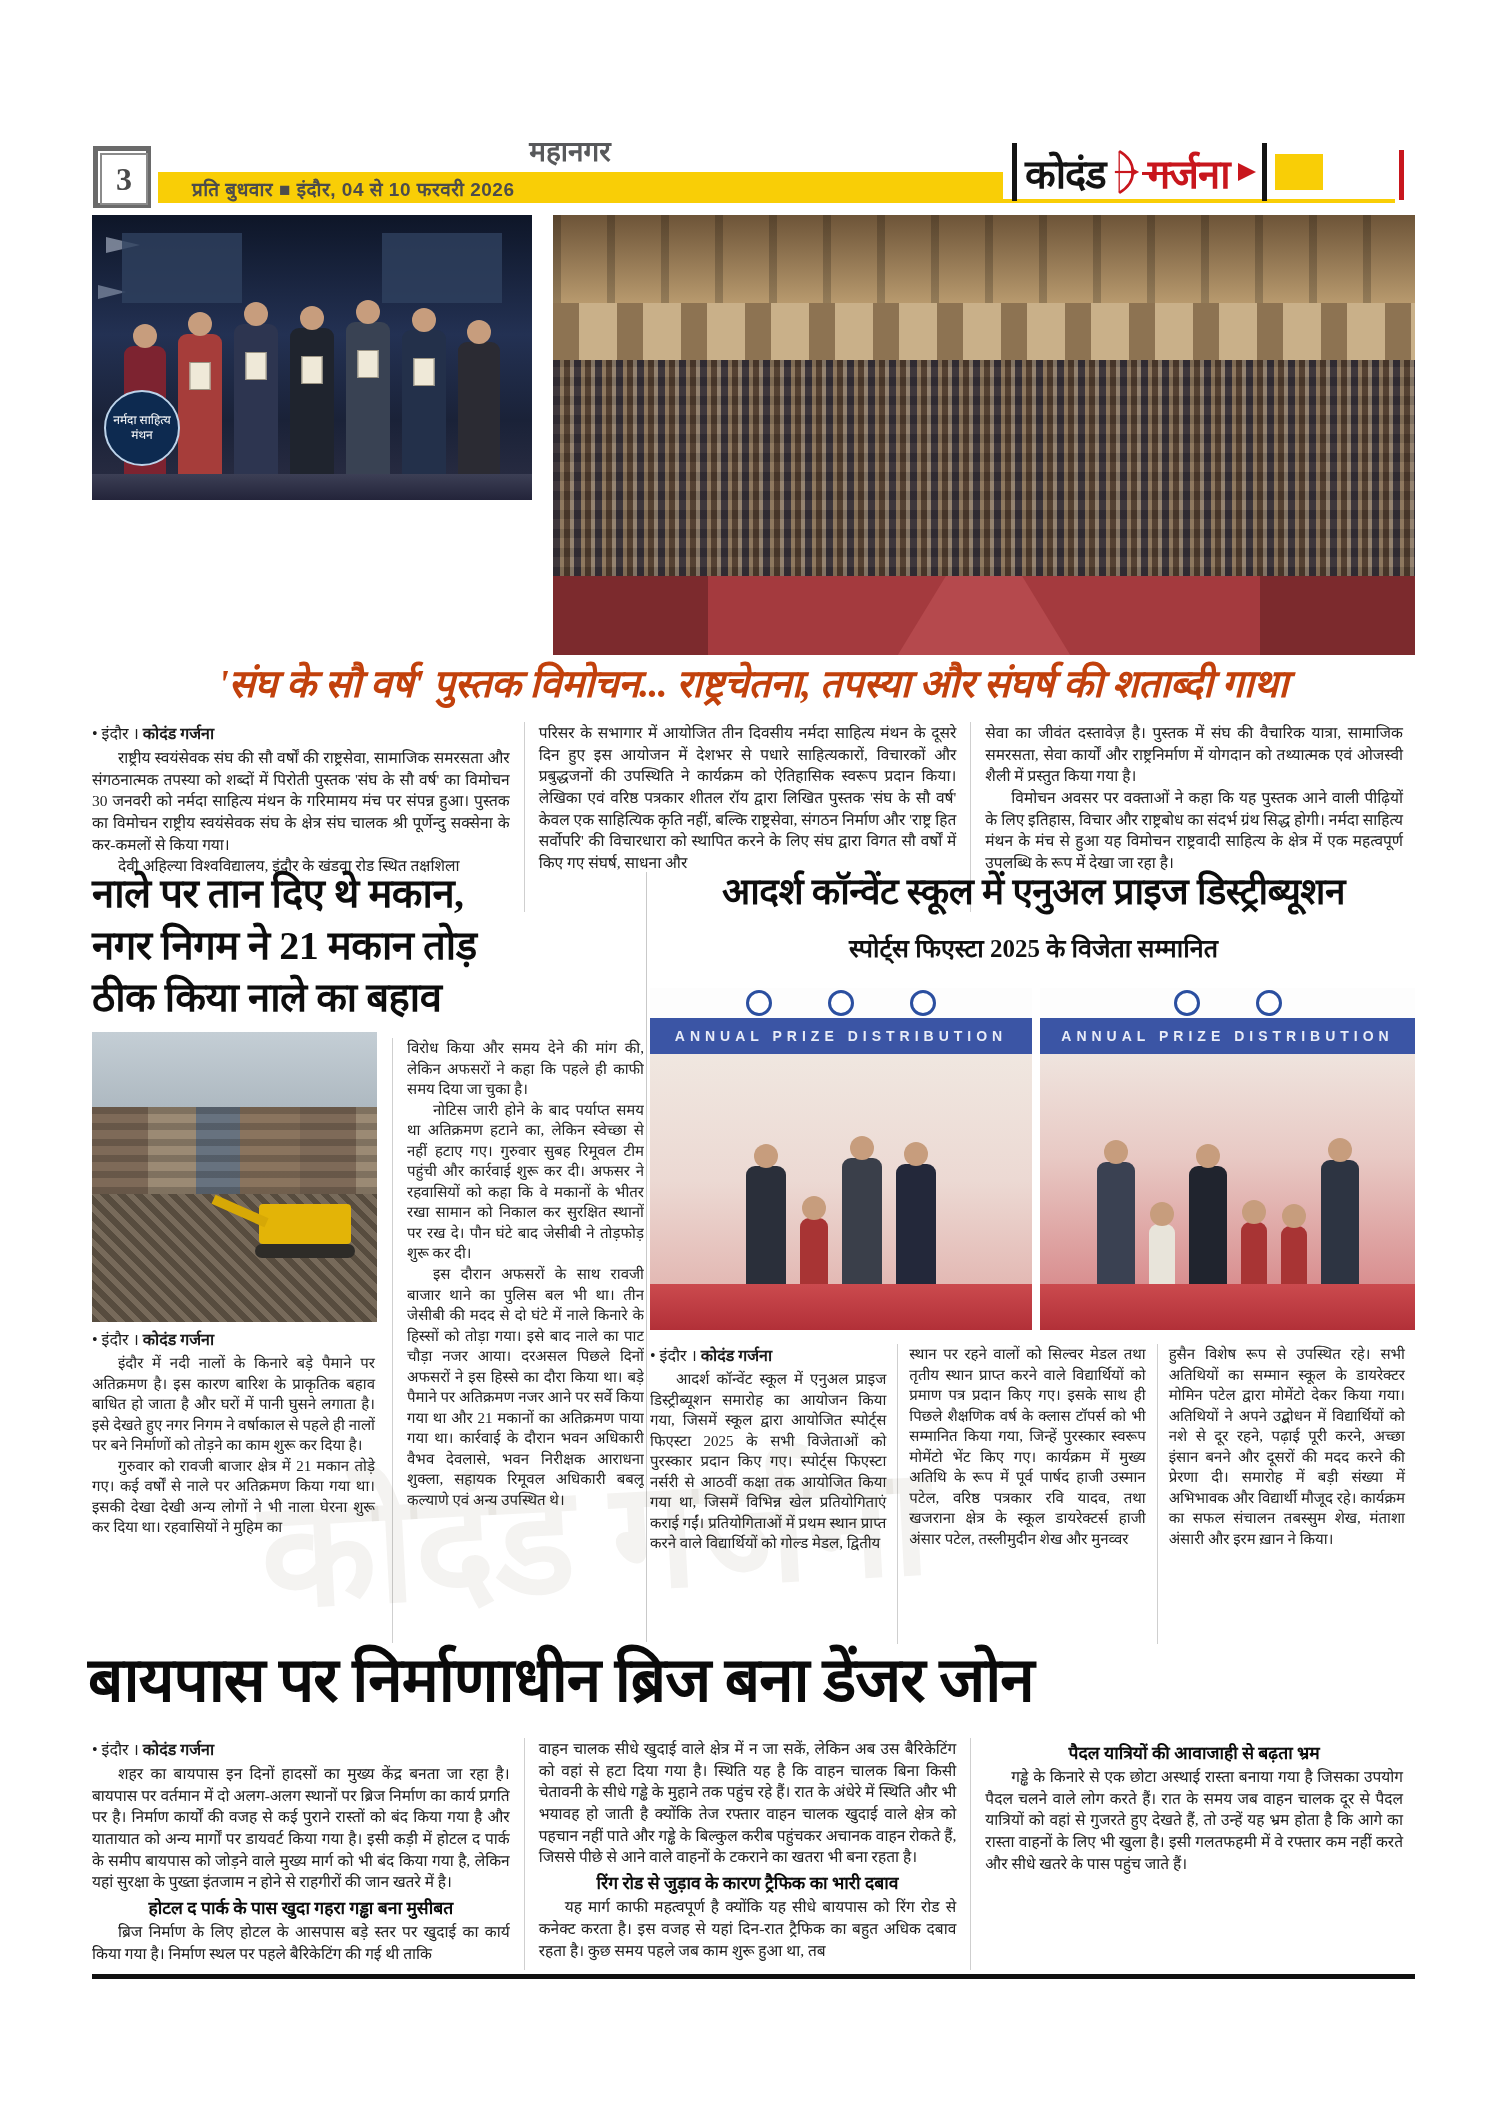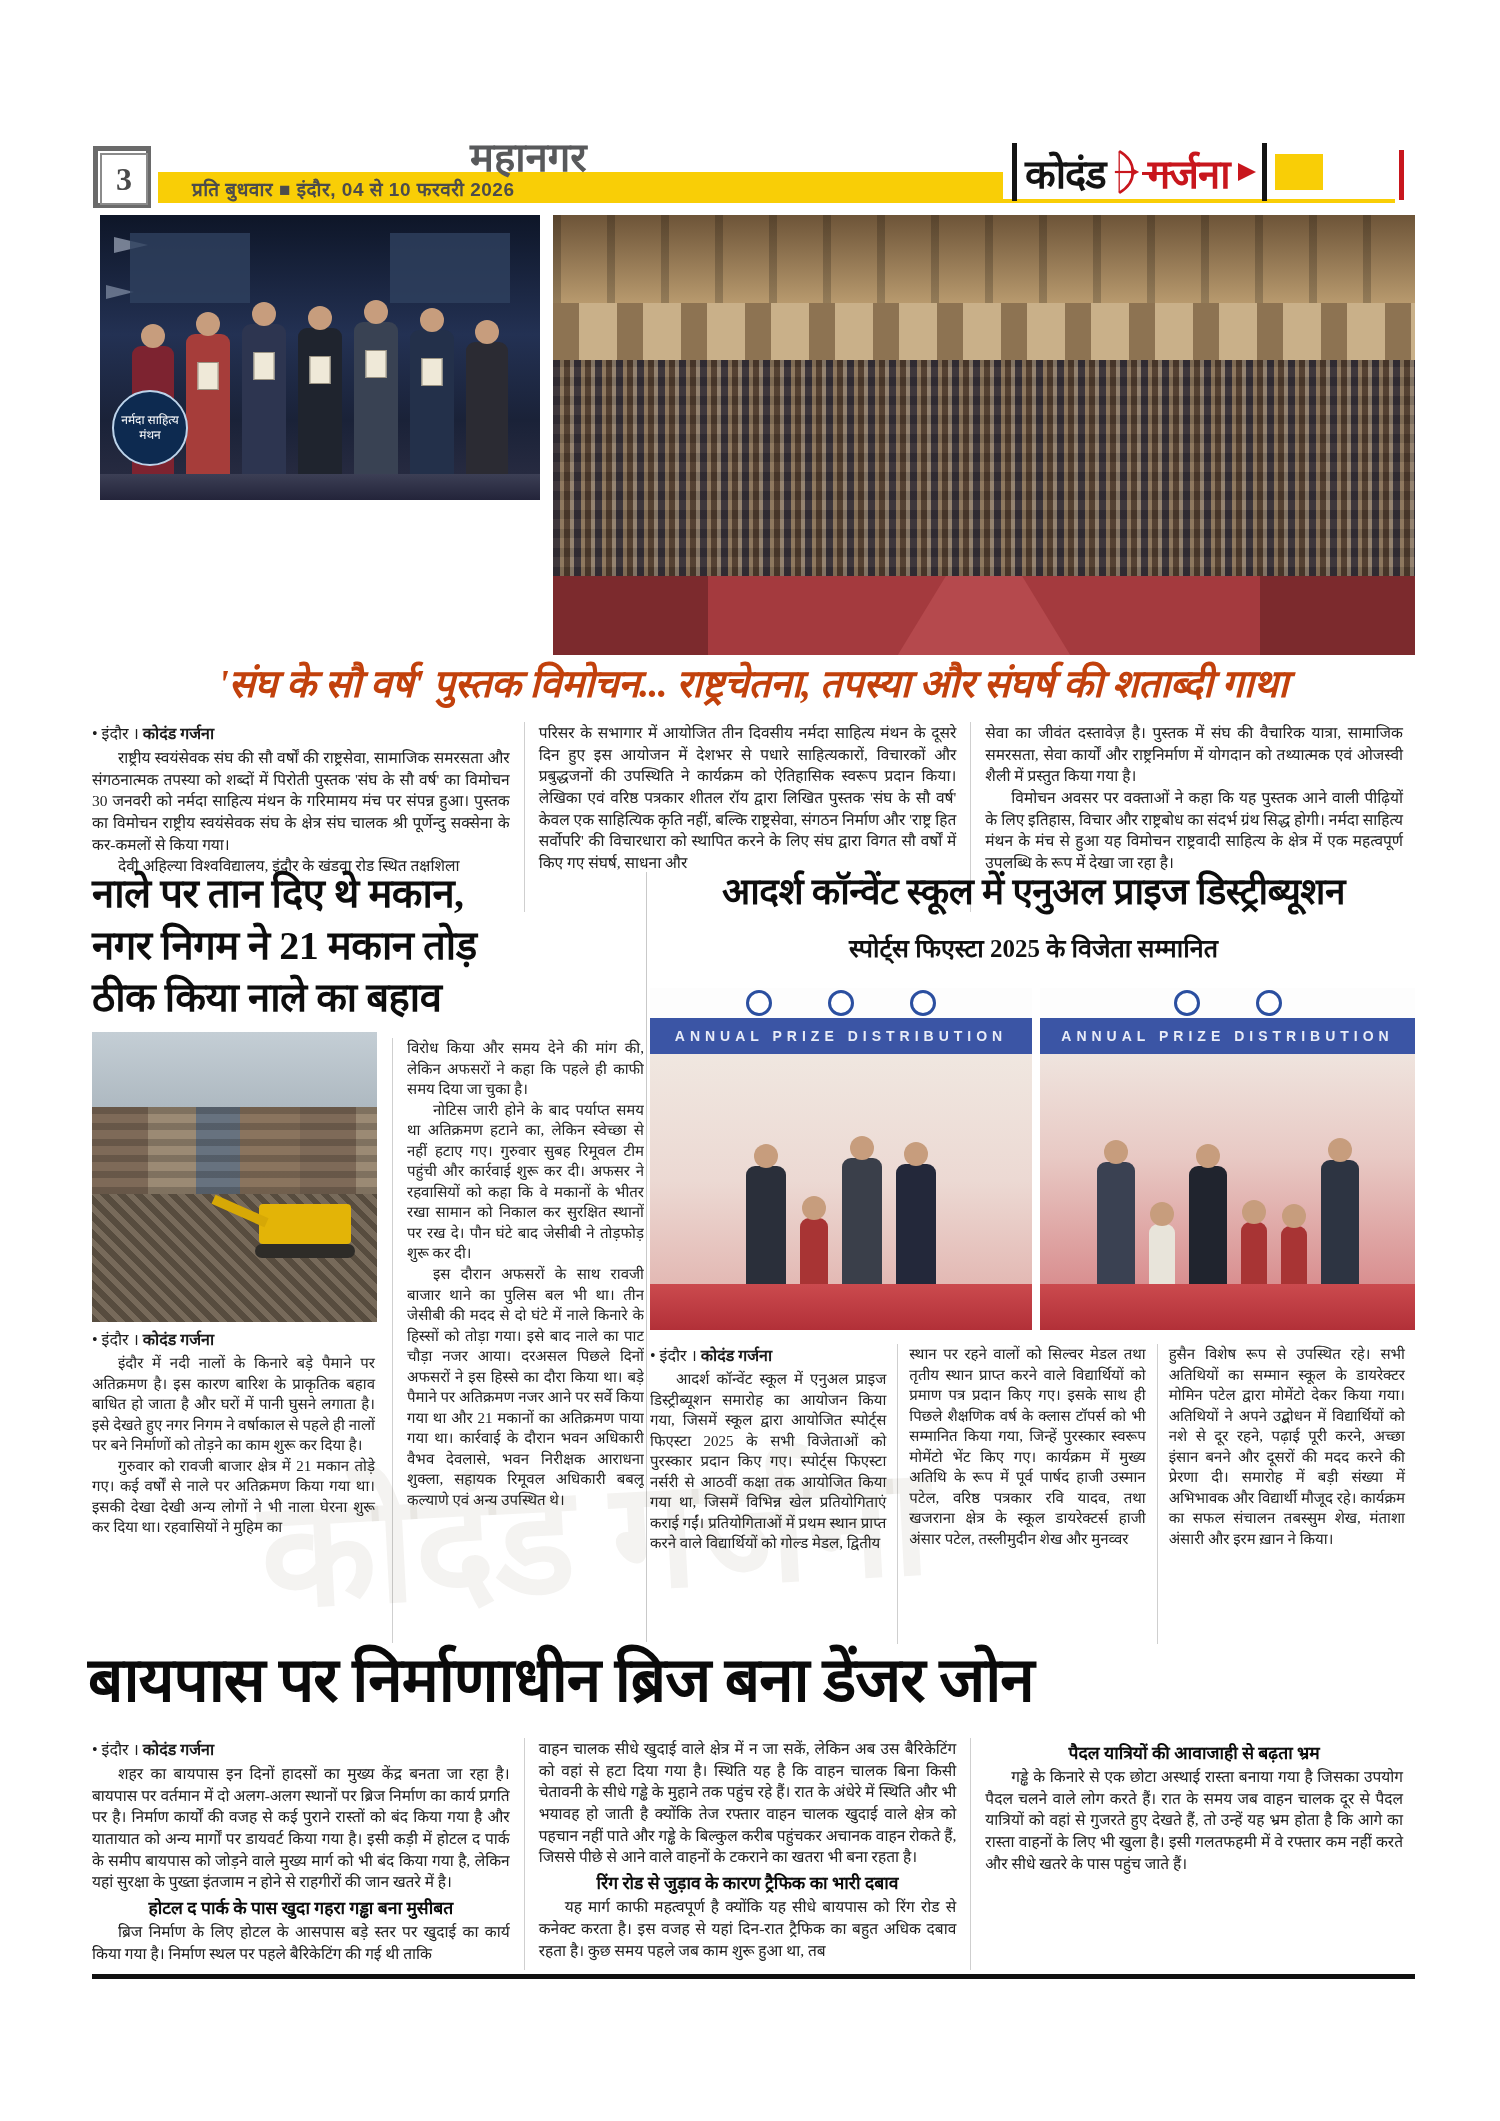--- a/index.html
+++ b/index.html
@@ -7,36 +7,36 @@
     position:relative;width:1500px;height:2121px;margin:0 auto;background:#ffffff;
     font-family:"Liberation Serif","DejaVu Serif",serif;color:#1c1c1c;overflow:hidden;
   }
   
   .pagebox{position:absolute;left:93px;top:146px;width:44px;height:48px;border:5px solid #6a6a6a;background:#fff;padding:2px;}
   .pagebox-inner{width:100%;height:100%;border:2px solid #8b8b8b;display:flex;align-items:center;justify-content:center;
     font-size:32px;font-weight:bold;color:#4a4a4a;}
   .yellowbar{position:absolute;left:158px;top:172px;width:845px;height:31px;background:#F9CE06;}
   .dateline{position:absolute;left:192px;top:176px;font-size:19px;font-weight:bold;color:#4c4c4c;
     font-family:"Liberation Sans",sans-serif;letter-spacing:.5px;}
-  .section-title{position:absolute;left:470px;top:138px;width:200px;
-    font-size:40px;font-weight:bold;color:#58595b;line-height:1;}
+  .section-title{position:absolute;left:470px;top:138px;width:200px;text-align:center;
+    font-size:28px;font-weight:bold;color:#58595b;line-height:1;}
   .yellow-thin{position:absolute;left:1003px;top:199px;width:392px;height:4px;background:#F9CE06;}
   .masthead{position:absolute;left:1012px;top:142px;height:60px;display:flex;align-items:center;gap:8px;}
   .vbar{width:5px;height:58px;background:#141414;}
   .mh-black{font-size:40px;font-weight:800;color:#141414;letter-spacing:-1px;}
   .mh-red{font-size:40px;font-weight:800;color:#C8161D;letter-spacing:-1px;position:relative;padding-right:24px;}
   .mh-red::after{content:"";position:absolute;right:-2px;top:50%;margin-top:-9px;
     border-left:18px solid #C8161D;border-top:9px solid transparent;border-bottom:9px solid transparent;}
   .mh-red::before{content:"";position:absolute;left:-6px;top:50%;height:3px;width:30px;background:#C8161D;}
   .yellow-square{width:48px;height:36px;background:#F9CE06;}
   .endbar{position:absolute;left:1399px;top:150px;width:5px;height:50px;background:#C8161D;}
   
   .photo{position:absolute;overflow:hidden;background:#888;}
   
-  .ph-stage{left:92px;top:215px;width:440px;height:285px;background:linear-gradient(180deg,#0e1628 0%,#233153 42%,#1a2238 72%,#2c2e44 100%);margin-left:8px;}
+  .ph-stage{left:92px;top:215px;width:440px;height:285px;background:linear-gradient(180deg,#0e1628 0%,#233153 42%,#1a2238 72%,#2c2e44 100%);}
   .jet{position:absolute;width:0;height:0;border-style:solid;opacity:.75;}
   .jet1{left:14px;top:22px;border-width:8px 0 8px 34px;border-color:transparent transparent transparent #98a2b4;}
   .jet2{left:6px;top:70px;border-width:7px 0 7px 28px;border-color:transparent transparent transparent #7e8aa0;}
   .screenpanel{position:absolute;top:18px;width:120px;height:70px;background:#30415f;opacity:.8;}
   .people-row{position:absolute;left:0;right:0;bottom:26px;display:flex;justify-content:center;align-items:flex-end;gap:12px;}
   .person{position:relative;border-radius:9px 9px 0 0;background:#333;}
   .person::before{content:"";position:absolute;top:-22px;left:50%;transform:translateX(-50%);
     width:24px;height:24px;border-radius:50%;background:#c79d7d;}
   .person.book::after{content:"";position:absolute;top:28px;left:50%;transform:translateX(-50%);
     width:19px;height:26px;background:#efe9d8;border:1px solid #9a9383;}

